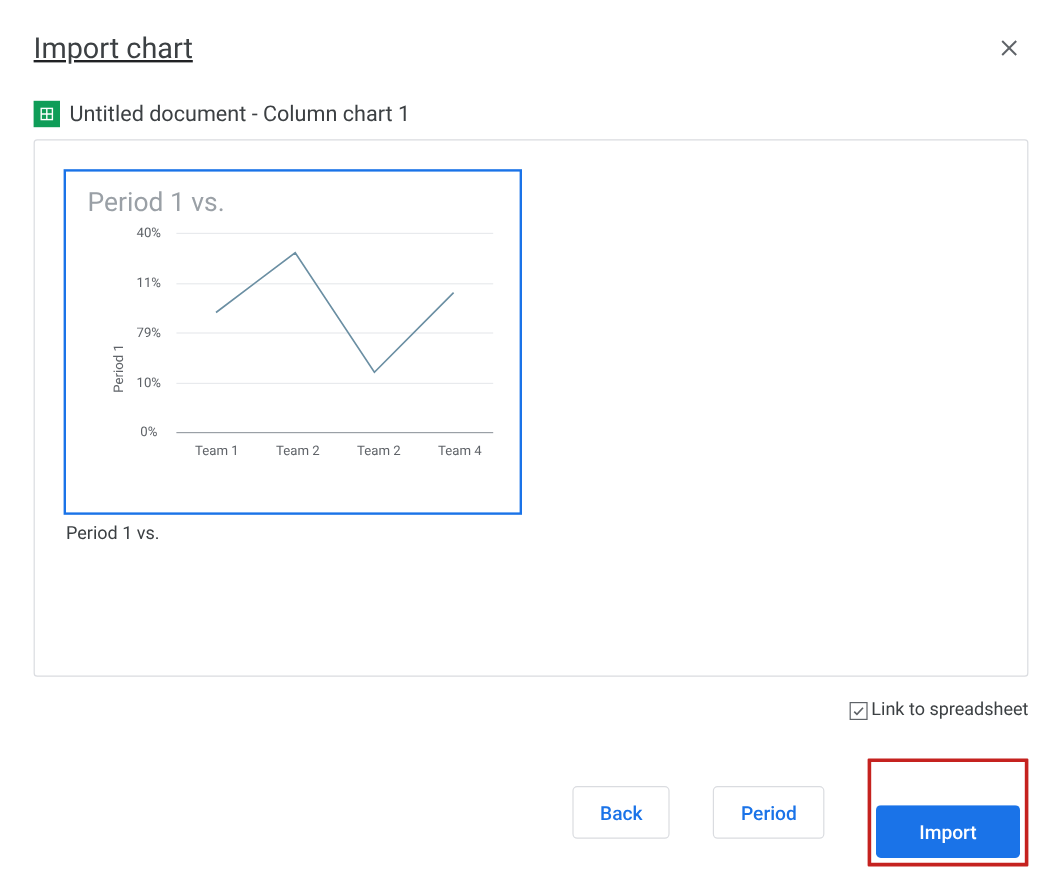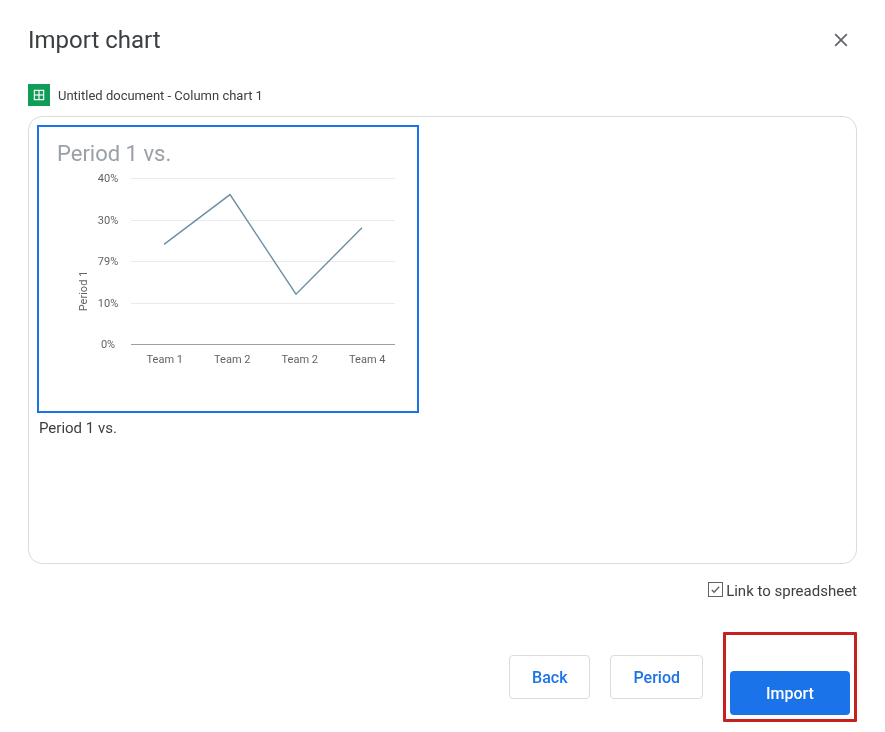--- a/index.html
+++ b/index.html
@@ -13,20 +13,21 @@
     position: relative;
   }
   .dialog {
     padding: 24px 28px;
   }
   .header {
     display: flex;
     align-items: center;
     justify-content: space-between;
     margin-bottom: 28px;
+    text-decoration: underline;
   }
   .title {
     font-size: 24px;
     font-weight: 400;
     color: #3c4043;
   }
   .close-btn {
     width: 32px; height: 32px;
     display: flex; align-items: center; justify-content: center;
     cursor: pointer;
@@ -41,28 +42,28 @@
   }
   .sheets-icon {
     width: 22px; height: 22px;
     background: #0f9d58;
     display: inline-flex;
     align-items: center;
     justify-content: center;
   }
   .sheets-icon svg { width: 14px; height: 14px; }
   .source-label {
-    font-size: 13px;
+    font-size: 18px;
     color: #3c4043;
   }
   .chart-picker {
     border: 1px solid #dadce0;
-    border-radius: 14px;
+    border-radius: 3px;
     height: 448px;
-    padding: 8px;
+    padding: 24px;
     position: relative;
   }
   .chart-thumb {
     width: 382px;
     height: 288px;
     border: 2px solid #1a73e8;
     background: #fff;
     position: relative;
     padding: 14px 16px 10px 16px;
   }
@@ -130,40 +131,40 @@
   }
   .thumb-caption {
     font-size: 15px;
     color: #3c4043;
     margin-top: 6px;
     margin-left: 2px;
   }
   .options-row {
     display: flex;
     justify-content: flex-end;
-    align-items: flex-start;
+    align-items: flex-end;
     margin-top: 18px;
     gap: 3px;
   }
   .checkbox {
     width: 15px; height: 15px;
     border: 1.5px solid #5f6368;
     display: inline-flex;
     align-items: center;
     justify-content: center;
   }
   .checkbox svg { width: 11px; height: 11px; }
   .checkbox-label {
     font-size: 15px;
     color: #3c4043;
   }
   .footer {
     display: flex;
     justify-content: flex-end;
-    gap: 20px;
+    gap: 36px;
     margin-top: 32px;
     align-items: center;
   }
   .btn {
     height: 44px;
     padding: 0 22px;
     border-radius: 4px;
     font-size: 16px;
     font-weight: 500;
     display: inline-flex;
@@ -217,21 +218,21 @@
   <div class="chart-picker">
     <div class="chart-thumb">
       <div class="chart-thumb-title">Period 1 vs.</div>
       <div class="chart-area">
         <div class="yaxis-label">Period 1</div>
         <div class="plot">
 
           <div class="grid-line" style="top:0%"></div>
           <div class="ytick" style="top:0%">40%</div>
           <div class="grid-line" style="top:25%"></div>
-          <div class="ytick" style="top:25%">30%</div>
+          <div class="ytick" style="top:25%">11%</div>
           <div class="grid-line" style="top:50%"></div>
           <div class="ytick" style="top:50%">79%</div>
           <div class="grid-line" style="top:75%"></div>
           <div class="ytick" style="top:75%">10%</div>
           <div class="baseline" style="top:100%"></div>
           <div class="ytick" style="top:100%">0%</div>
 
           <svg class="line-svg" viewBox="0 0 100 100" preserveAspectRatio="none">
 
             <polyline points="12.5,40 37.5,10 62.5,70 87.5,30" fill="none" stroke="#6b8fa3" stroke-width="1.4" vector-effect="non-scaling-stroke"></polyline>

